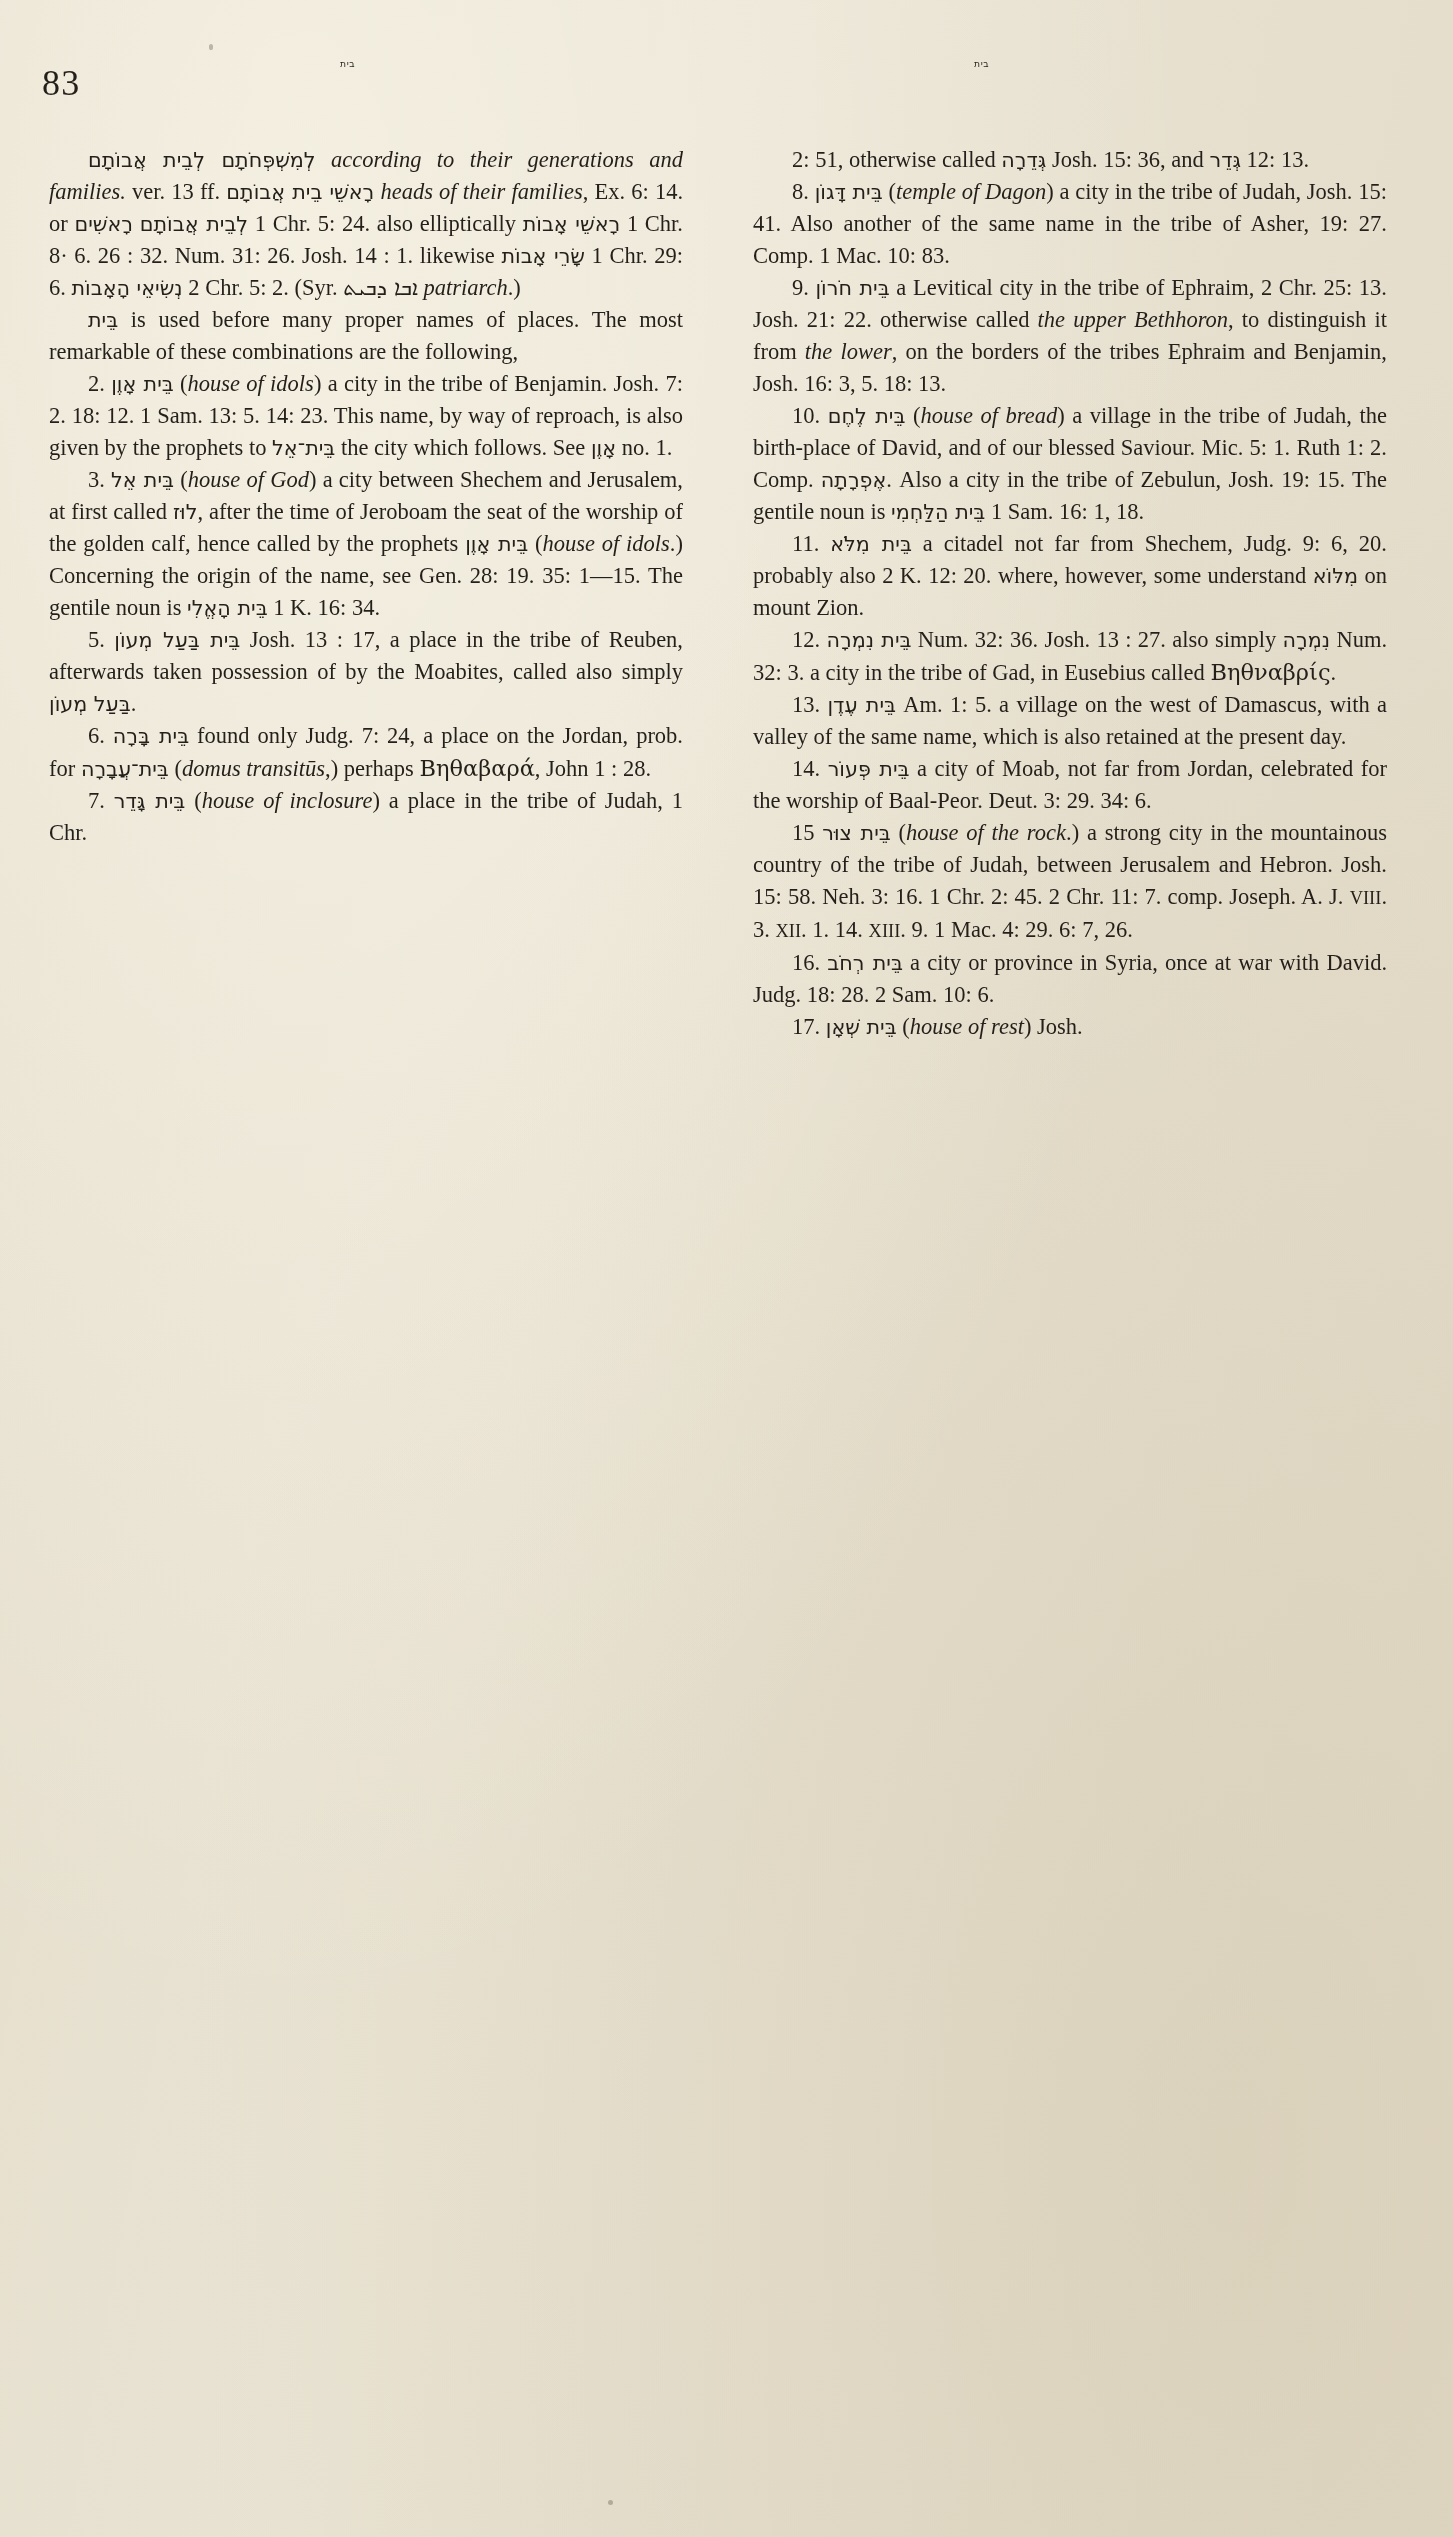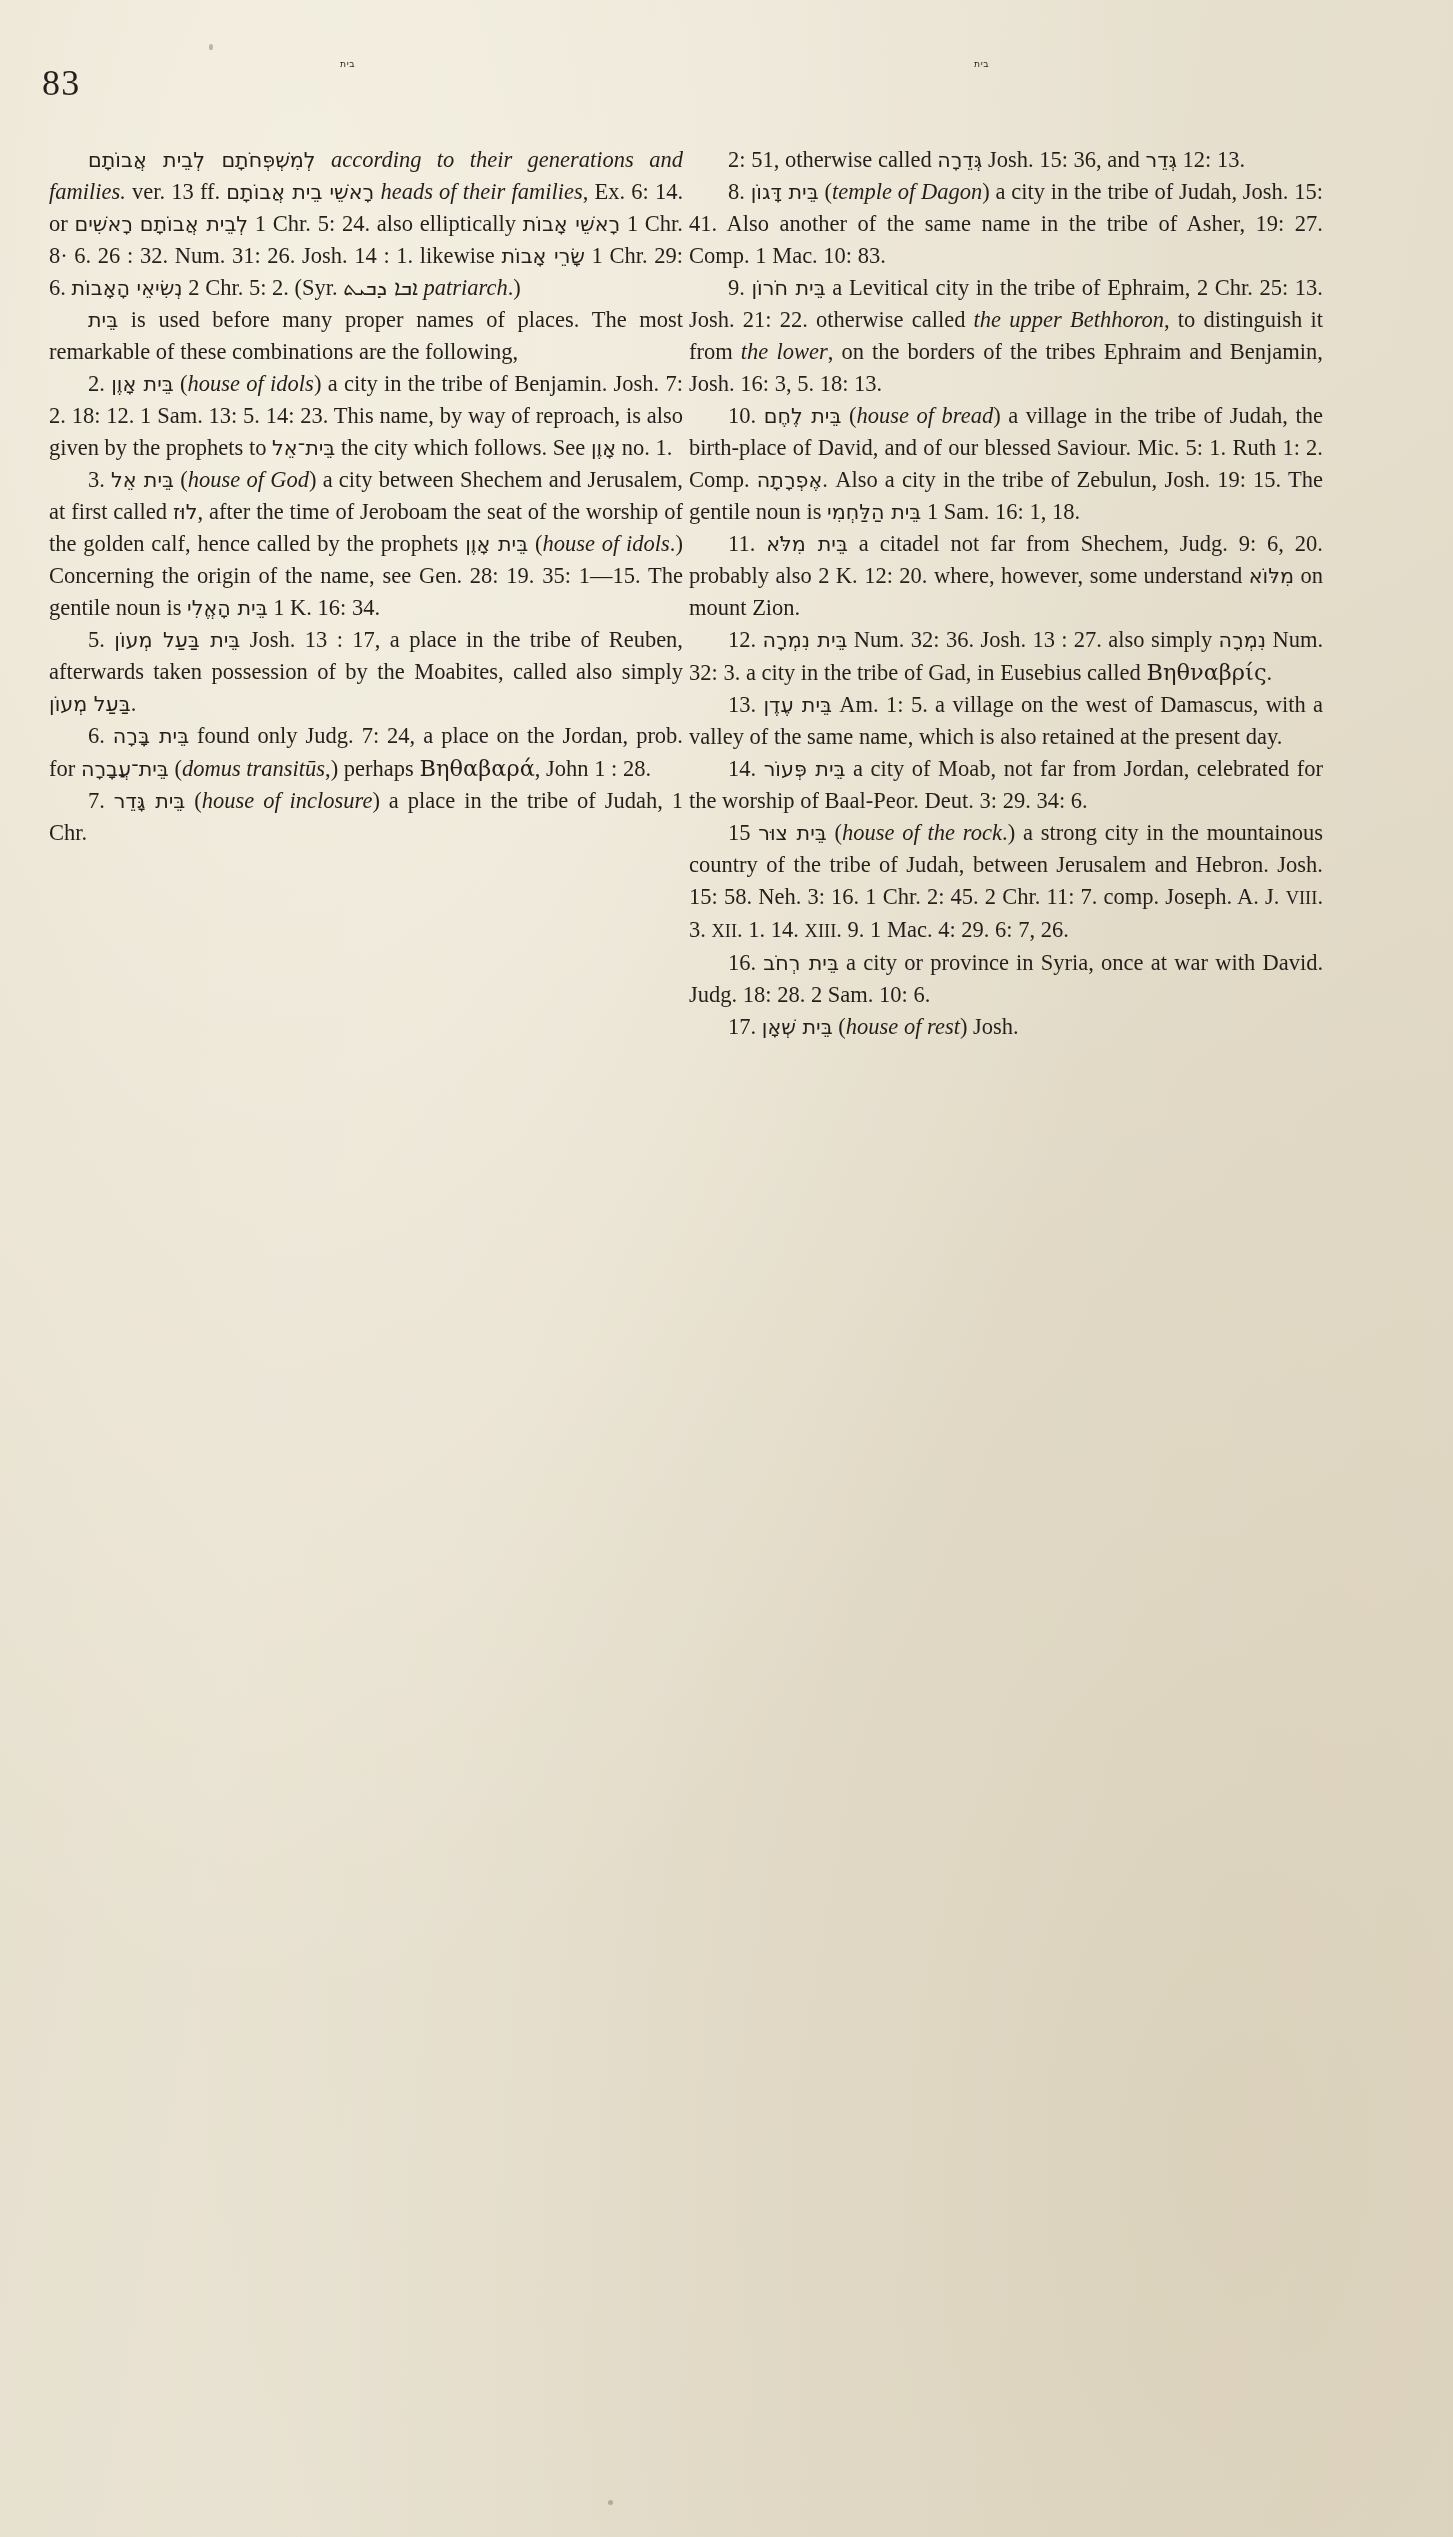--- a/index.html
+++ b/index.html
@@ -80,21 +80,21 @@
     top: 0;
     bottom: 0;
     width: 634px;
     font-size: 22.5px;
     line-height: 32px;
     text-align: justify;
     text-justify: inter-word;
     hyphens: manual;
   }
   .col-left { left: 0; }
-  .col-right { left: 640px; }
+  .col-right { left: 704px; }
   p {
     margin: 0;
     padding: 0;
   }
   p.indent { text-indent: 39px; }
   i, .it { font-style: italic; }
   .syr {
     font-family: "DejaVu Sans", sans-serif;
     direction: rtl;
     unicode-bidi: isolate;

